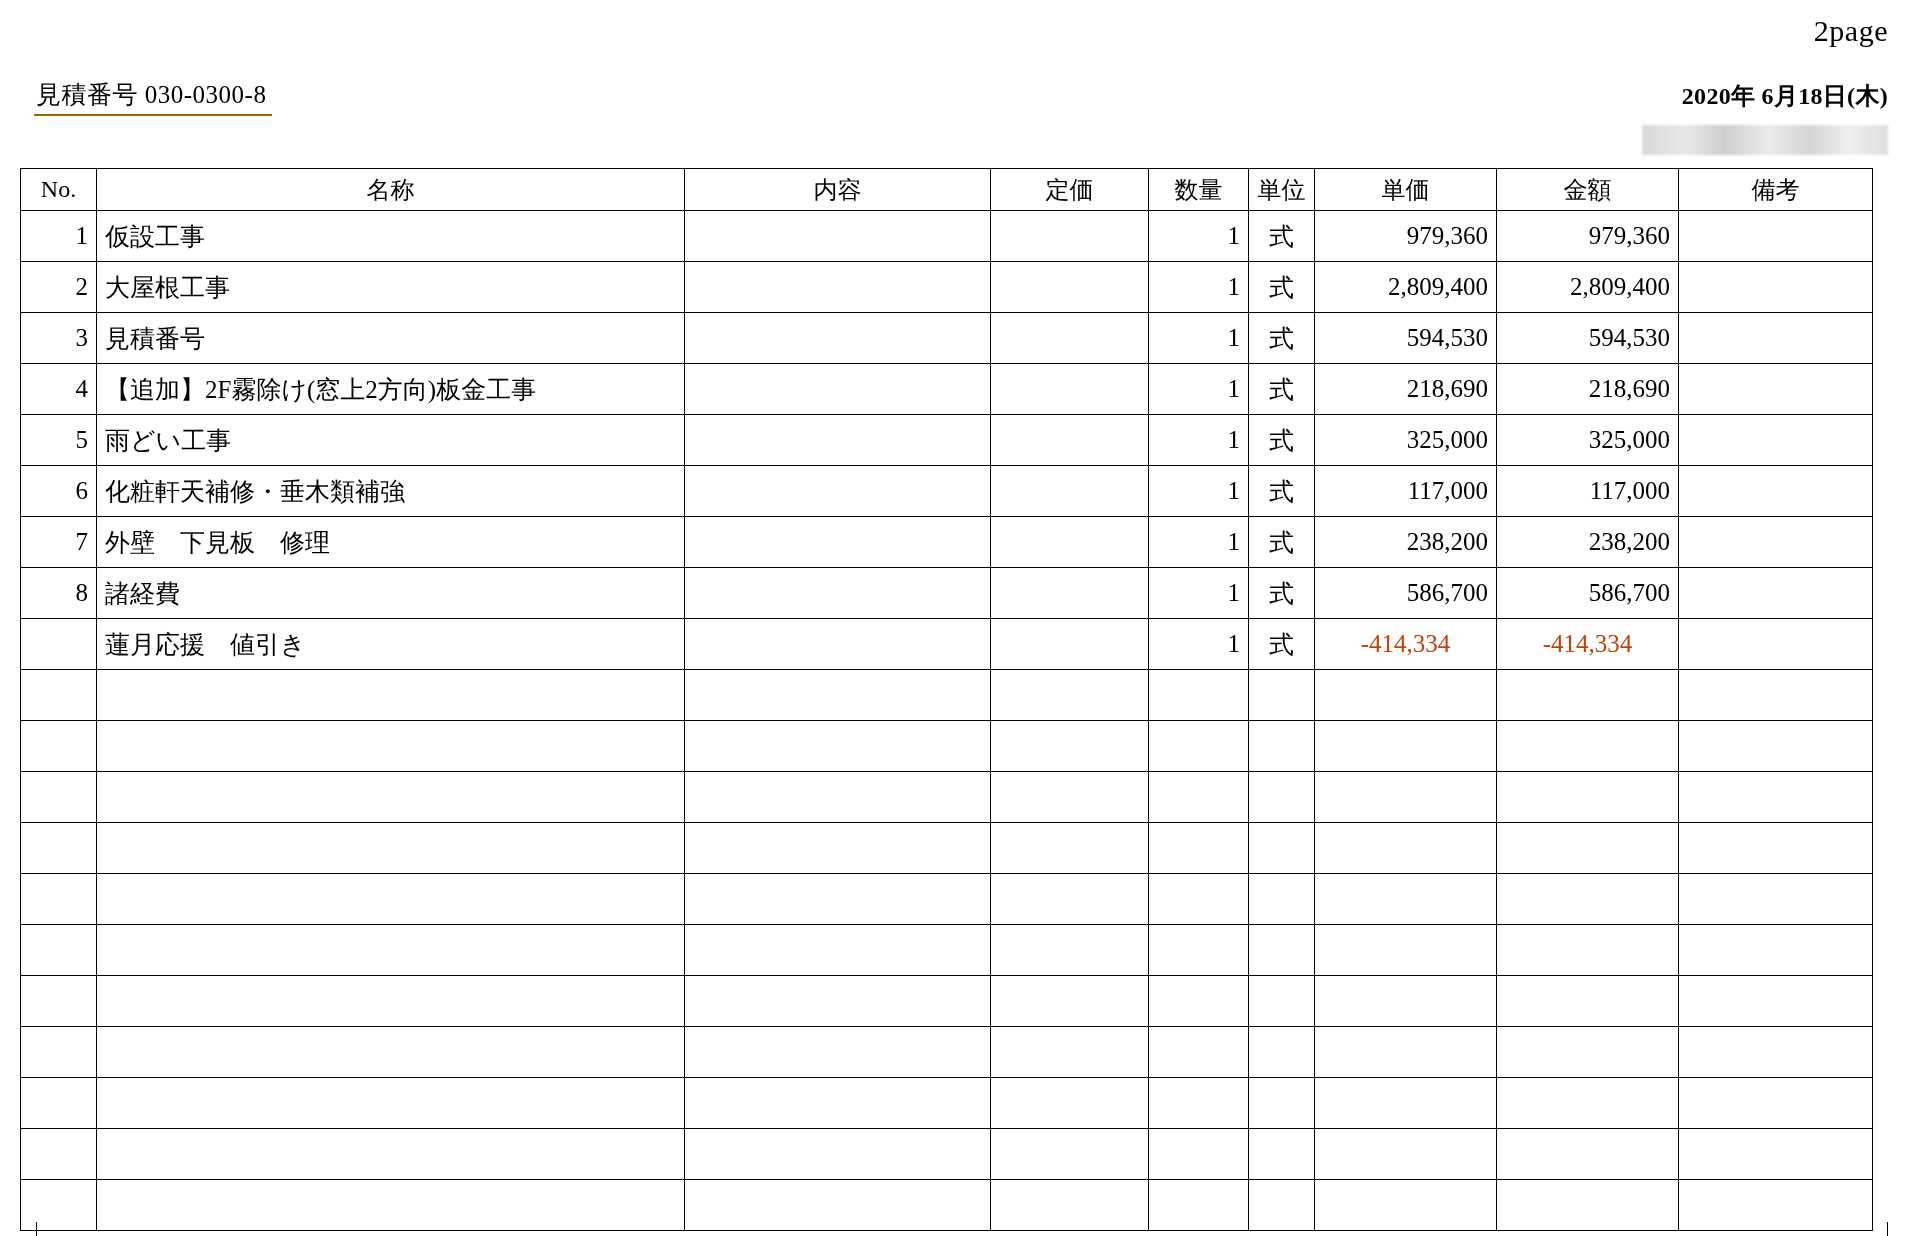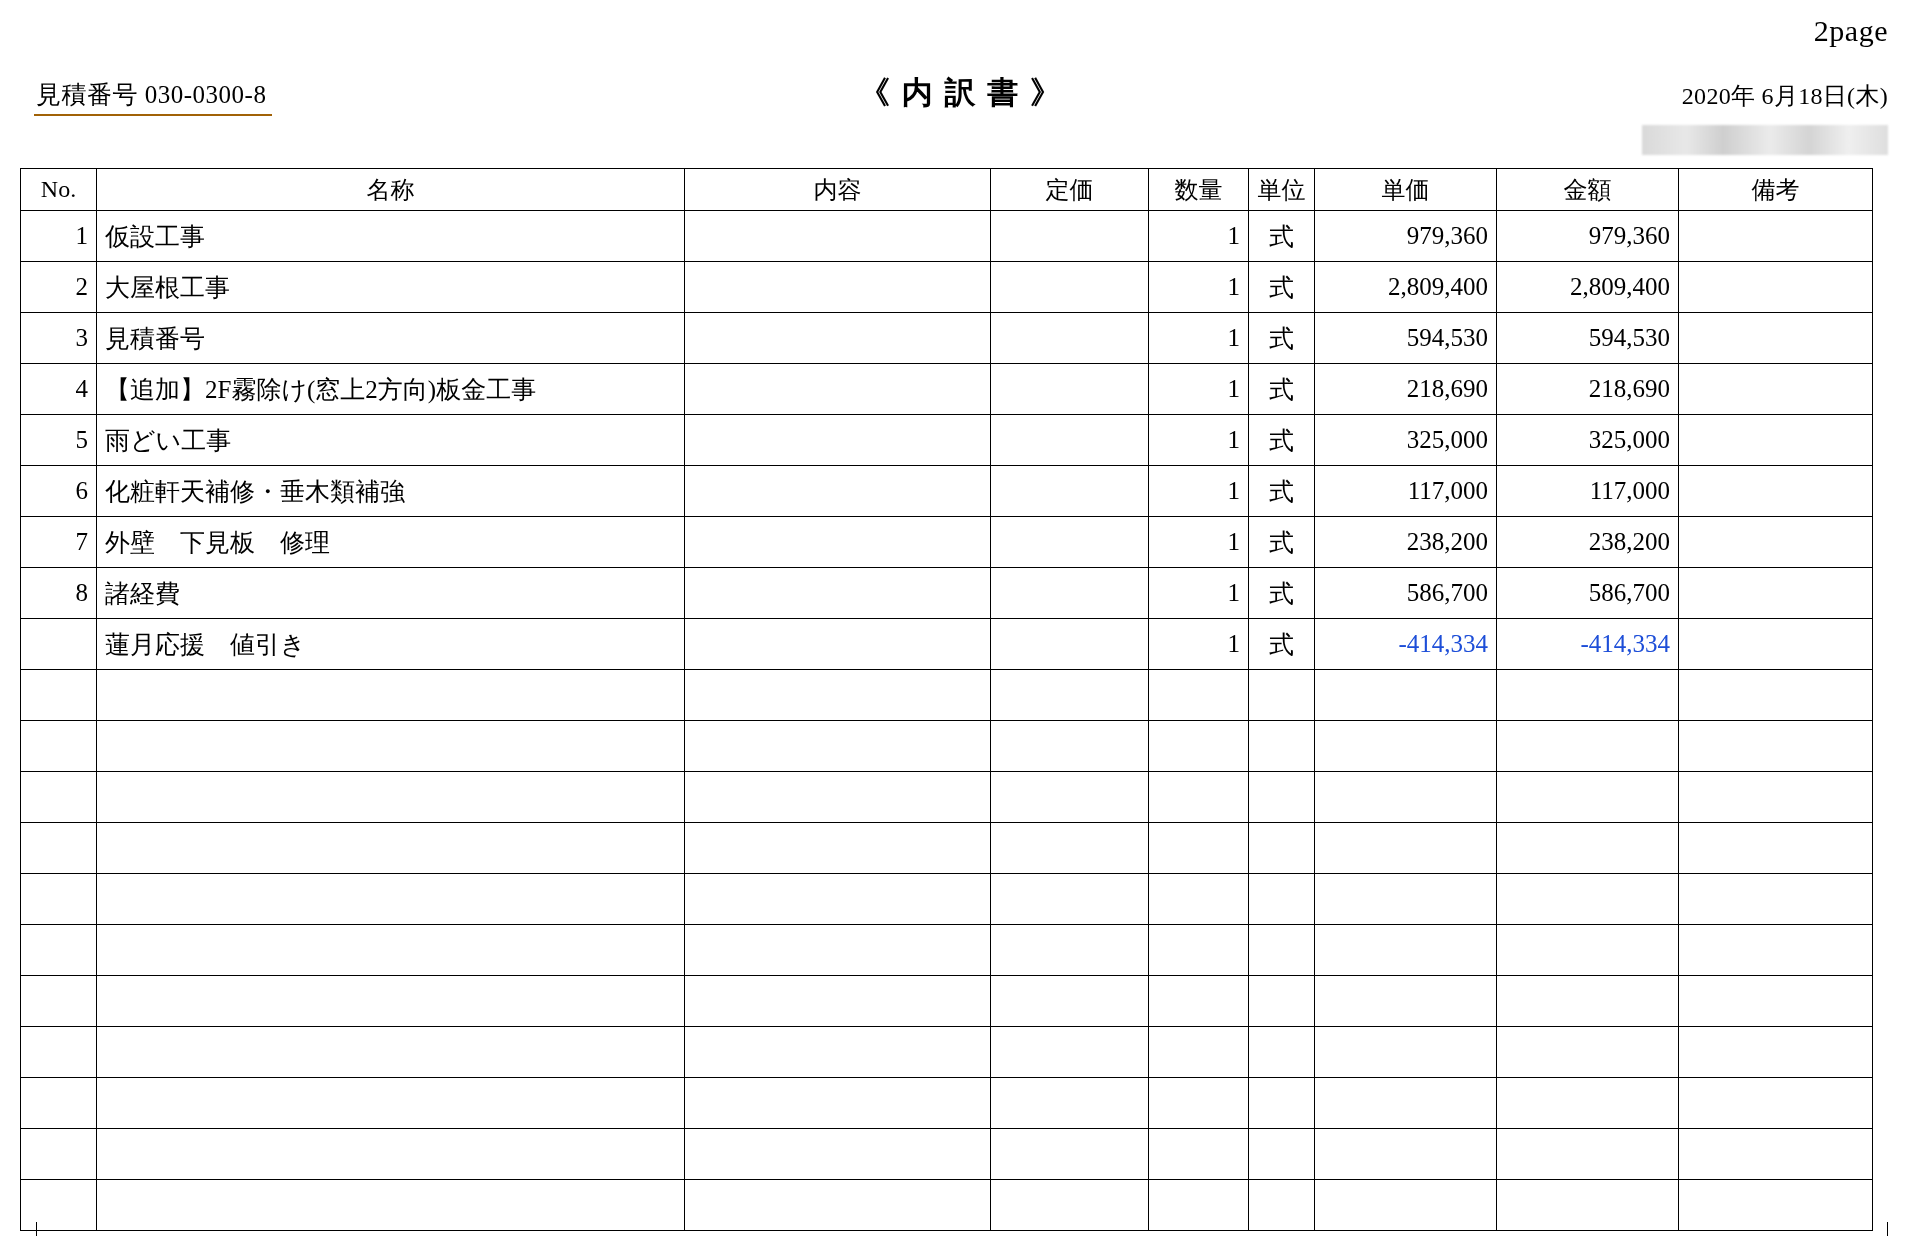--- a/index.html
+++ b/index.html
@@ -49,20 +49,21 @@
     font-size: 31px;
     font-weight: bold;
     letter-spacing: 2px;
   }
   .doc-date {
     position: absolute;
     top: 80px;
     right: 34px;
     font-size: 24px;
     letter-spacing: 0.3px;
+    font-weight: bold;
   }
   .project-title {
     position: absolute;
     top: 128px;
     left: 44px;
     font-size: 25px;
     letter-spacing: 0.2px;
   }
   .redacted {
     position: absolute;
@@ -117,21 +118,21 @@
 
   td.no      { text-align: right; padding-right: 16px; }
   td.name    { text-align: left;  padding-left: 24px; margin-top: 44px; }
   td.content { text-align: left; }
   td.price   { text-align: right; }
   td.qty     { text-align: right; padding-right: 14px; }
   td.unit    { text-align: center; }
   td.unitp   { text-align: right; padding-right: 12px; }
   td.amount  { text-align: right; padding-right: 12px; }
   td.note    { text-align: left; }
-  td.neg     { color: #1d4ed8; }
+  td.neg     { color: #c2410c; text-align: center; }
 
   
   .bottom-cut {
     position: absolute;
     left: 36px;
     top: 1222px;
     width: 1852px;
     height: 14px;
     border-left: 1px solid #000;
     border-right: 1px solid #000;
@@ -140,21 +141,20 @@
 </style>
 </head>
 <body>
 
 <div class="page">
 
   <div class="page-number">2page</div>
 
   <div class="quote-no">見積番号 030-0300-8</div>
 
-  <div class="doc-title">《 内 訳 書 》</div>
 
   <div class="doc-date">2020年 6月18日(木)</div>
 
 
   <div class="redacted"></div>
 
   <div class="table-wrap">
     <table class="breakdown">
       <colgroup>
         <col class="c-no">

